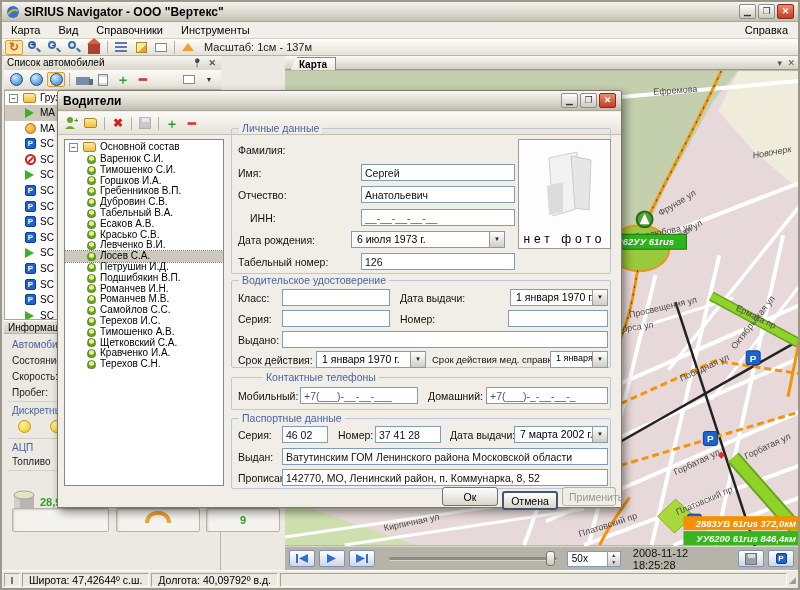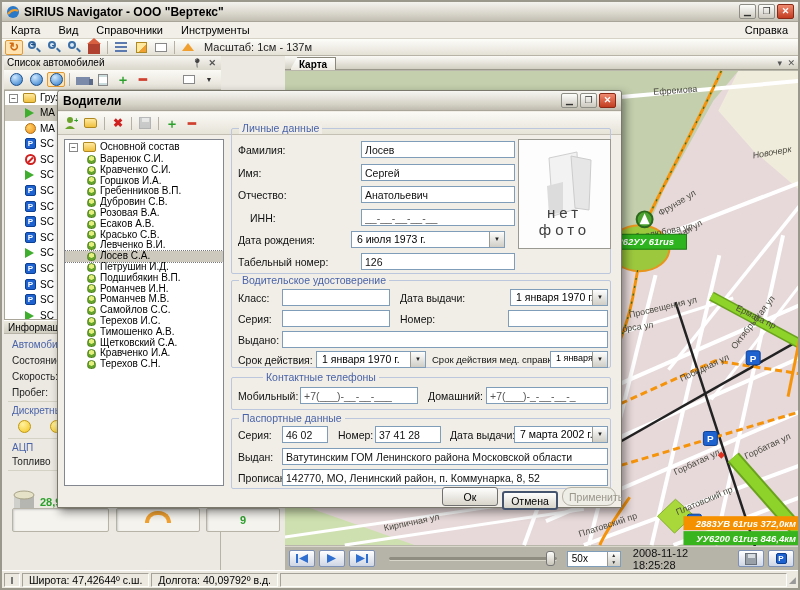--- a/index.html
+++ b/index.html
@@ -100,25 +100,25 @@
   .drow.sel{background:#cdc9bd;outline:1px dotted #777;}
   .dicon{width:9px;height:9px;border-radius:50% 50% 40% 40%;background:radial-gradient(circle at 50% 28%,#e6f080 0 2.5px,#64a428 3px);border:1px solid #4c7e1c;margin-right:4px;flex:0 0 9px;}
   .group{position:absolute;border:1px solid #bcc7dd;border-radius:2px;}
   .gcap{position:absolute;font-size:10.5px;color:#4a63a8;background:#f0eee7;padding:0 3px;}
   .flab{position:absolute;font-size:10.5px;color:#111;}
   .xinp{position:absolute;height:17px;background:#fff;border:1px solid #7f9db9;font-family:"Liberation Sans",sans-serif;font-size:10.5px;padding:0 3px;color:#111;}
   .combo{position:absolute;height:17px;background:#fff;border:1px solid #7f9db9;font-size:10.5px;padding:1px 16px 0 5px;white-space:nowrap;overflow:hidden;}
   .carr{position:absolute;right:0;top:0;width:15px;height:15px;background:linear-gradient(#fefefe,#cfcdc5);border-left:1px solid #9a9a92;
     font-size:6px;text-align:center;line-height:15px;color:#222;}
   .photo{position:absolute;left:460px;top:48px;width:93px;height:110px;background:#fdfdfd;border:1px solid #9a9a92;}
-  .nophoto{position:absolute;left:0;bottom:10px;width:100%;text-align:center;color:#404040;font-size:15px;letter-spacing:4px;}
+  .nophoto{position:absolute;left:0;bottom:2px;width:100%;text-align:center;color:#000000;font-size:12px;letter-spacing:4px;}
   .btn{position:absolute;width:56px;height:19px;border:1px solid #707070;border-radius:3px;background:linear-gradient(#fefefe,#d8d5ca);
     font-family:"Liberation Sans",sans-serif;font-size:10.5px;text-align:center;line-height:17px;}
   .btn.focus{border:2px solid #44546e;line-height:15px;}
-  .btn.disabled{color:#9a988c;border-color:#b5b2a6;background:#eeede6;border-radius:9px;}
+  .btn.disabled{color:#9a988c;border-color:#b5b2a6;background:#eeede6;}
 
   
   .mag{position:relative;width:12px;height:12px;}
   .mag .lens{position:absolute;left:0;top:0;width:8px;height:8px;border:2px solid #3a6ea5;border-radius:50%;background:#dce9f6;}
   .mag .stick{position:absolute;left:8px;top:8px;width:5px;height:2px;background:#3a6ea5;transform:rotate(45deg);}
   .mag .sign{position:absolute;left:1px;top:-1px;width:8px;text-align:center;font-size:8px;font-weight:bold;color:#1a4a80;}
   .globe{width:13px;height:13px;border-radius:50%;background:radial-gradient(circle at 35% 30%,#cfe8ff,#2a78c8);border:1px solid #1a5090;}
   .plus{color:#2ca02c;font-weight:bold;font-size:13px;line-height:13px;}
   .minus{color:#d04030;font-weight:bold;font-size:13px;line-height:13px;}
   .redx{color:#d02020;font-weight:bold;font-size:12px;}
@@ -539,37 +539,37 @@
         <span>Основной состав</span>
       </div>
       <div>
 
       <div class="drow">
           <span class="dicon"></span>
           <span>Варенюк С.И.</span>
         </div>
           <div class="drow">
           <span class="dicon"></span>
-          <span>Кравченко С.И.</span>
+          <span>Тимошенко С.И.</span>
         </div>
           <div class="drow">
           <span class="dicon"></span>
           <span>Горшков И.А.</span>
         </div>
           <div class="drow">
           <span class="dicon"></span>
           <span>Гребенников В.П.</span>
         </div>
           <div class="drow">
           <span class="dicon"></span>
           <span>Дубровин С.В.</span>
         </div>
           <div class="drow">
           <span class="dicon"></span>
-          <span>Розовая В.А.</span>
+          <span>Табельный В.А.</span>
         </div>
           <div class="drow">
           <span class="dicon"></span>
           <span>Есаков А.В.</span>
         </div>
           <div class="drow">
           <span class="dicon"></span>
           <span>Красько С.В.</span>
         </div>
           <div class="drow">
@@ -619,21 +619,20 @@
           <div class="drow">
           <span class="dicon"></span>
           <span>Терехов С.Н.</span>
         </div>
         </div>
     </div>
 
     <div class="group" style="left:173px;top:37px;width:380px;height:146px;"></div>
     <span class="gcap" style="left:181px;top:31px;">Личные данные</span>
     <span class="flab" style="left:180px;top:53px;">Фамилия:</span>
-    <input class="xinp" style="left: 303px; top: 50px; width: 154px;" value="Лосев">
     <span class="flab" style="left:180px;top:76px;">Имя:</span>
     <input class="xinp" style="left: 303px; top: 73px; width: 154px;" value="Сергей">
     <span class="flab" style="left:180px;top:98px;">Отчество:</span>
     <input class="xinp" style="left: 303px; top: 95px; width: 154px;" value="Анатольевич">
     <span class="flab" style="left:180px;top:121px;margin-left:12px;">ИНН:</span>
     <input class="xinp" style="left: 303px; top: 118px; width: 154px; color: rgb(85, 85, 85);" value="__-__-__-__-__">
     <span class="flab" style="left:180px;top:143px;">Дата рождения:</span>
     <span class="combo" style="left:293px;top:140px;width:154px;"><span>6  июля  1973 г.</span><span class="carr">▼</span></span>
     <span class="flab" style="left:180px;top:165px;">Табельный номер:</span>
     <input class="xinp" style="left: 303px; top: 162px; width: 154px;" value="126">

